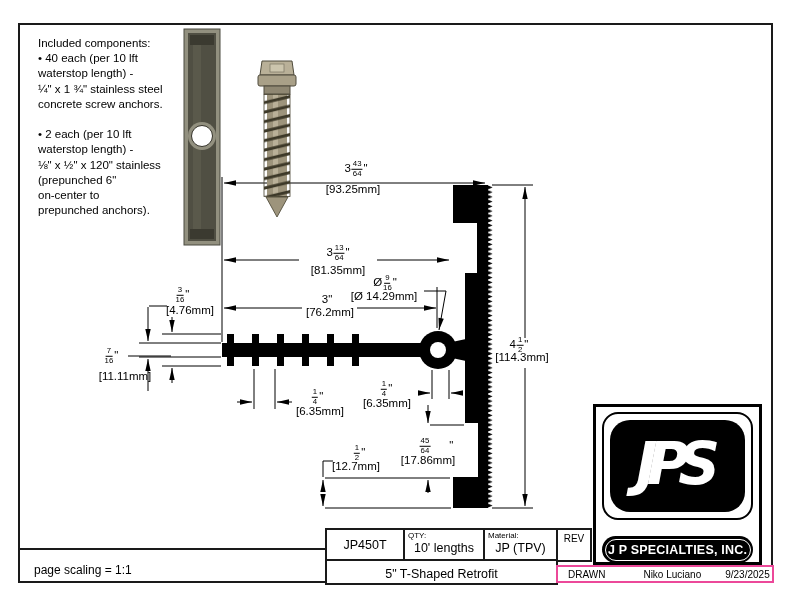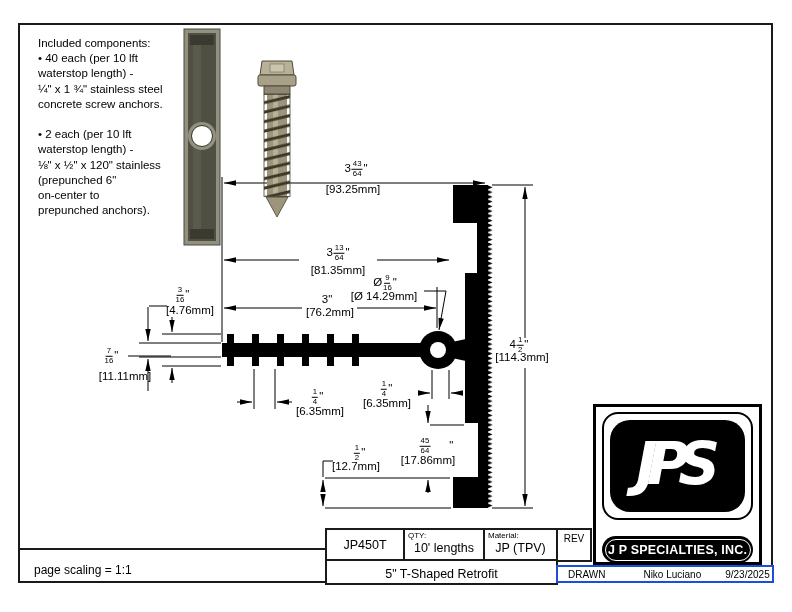--- a/index.html
+++ b/index.html
@@ -45,21 +45,21 @@
   .tb-c{position:relative;box-sizing:border-box;display:flex;align-items:center;justify-content:center;}
   .tb-c1{width:76px;}
   .tb-c2{width:80px;border-left:2px solid #1a1a1a;}
   .tb-c3{flex:1;border-left:2px solid #1a1a1a;}
   .tb-small{position:absolute;left:3px;top:1px;font-size:8px;}
   .tb-val{font-size:12.5px;margin-top:6px;}
   .tb-part{font-size:12.5px;}
   .tb-row2{height:26px;display:flex;align-items:center;justify-content:center;font-size:12.5px;}
   .revbox{left:556px;top:528px;width:36px;height:34px;border:2px solid #1a1a1a;box-sizing:border-box;
           font-size:10px;text-align:center;padding-top:3px;background:#fff;}
-  .drawnrow{left:556px;top:565px;width:218px;height:18px;border:2px solid #1d4ed8;box-sizing:border-box;
+  .drawnrow{left:556px;top:565px;width:218px;height:18px;border:2px solid #ec4899;box-sizing:border-box;
             background:#fff;display:flex;align-items:center;font-size:10px;z-index:6;}
   .dr-label{margin-left:10px;}
   .dr-name{margin-left:38px;}
   .dr-date{margin-left:24px;}
   svg{position:absolute;left:0;top:0;}
 </style>
 </head>
 <body>
 
 <div id="canvas">

